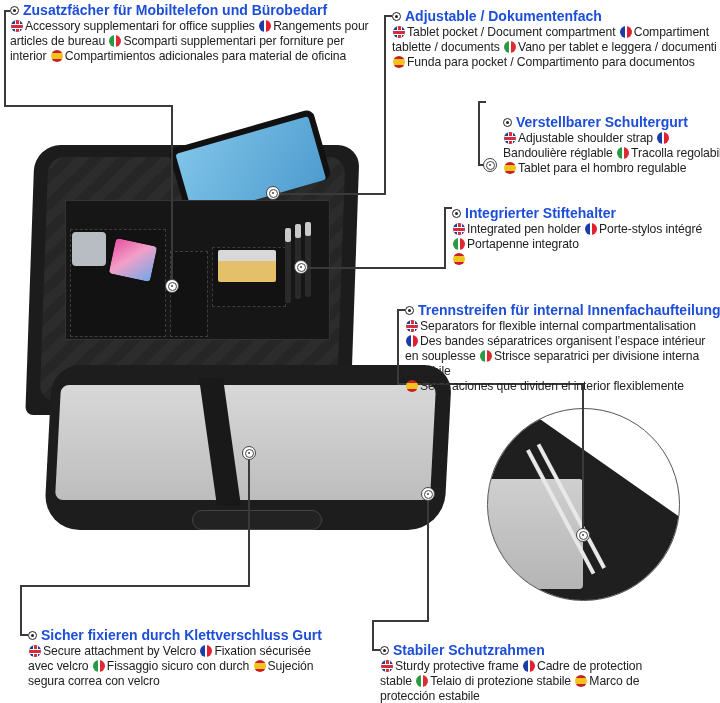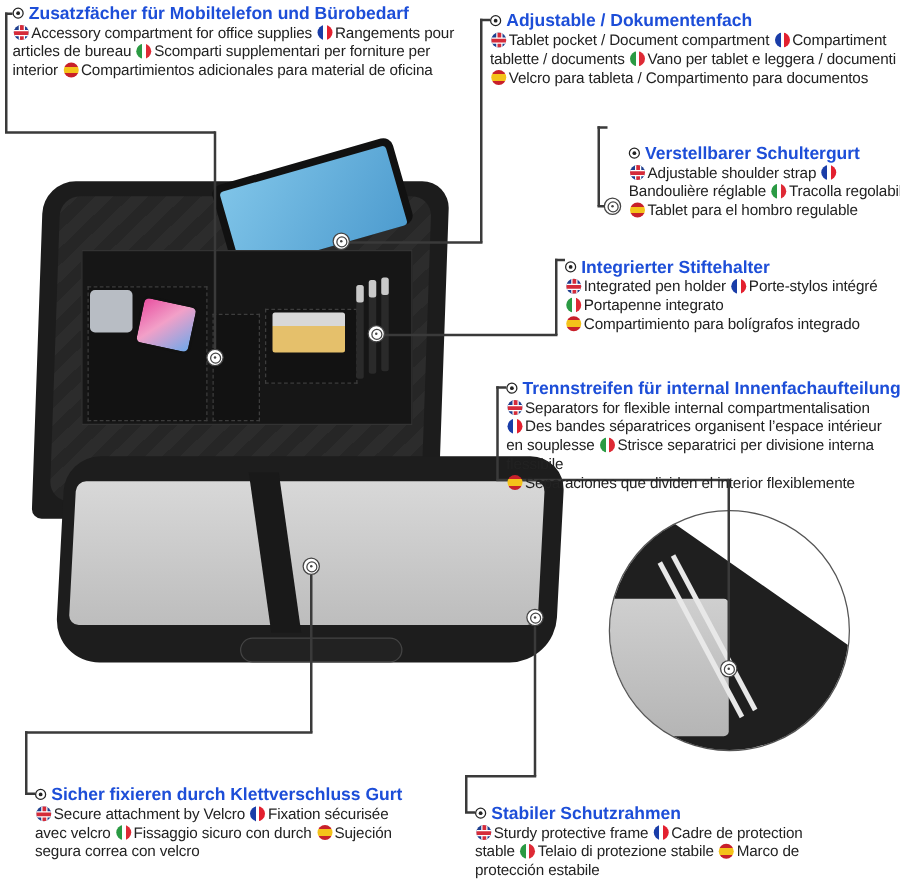--- a/index.html
+++ b/index.html
@@ -117,54 +117,54 @@
 
 <div class="target" style="left:421px;top:487px;"></div>
 <div class="line" style="left:427px;top:501px;width:2px;height:120px;"></div>
 <div class="line" style="left:372px;top:620px;width:57px;height:2px;"></div>
 <div class="line" style="left:372px;top:620px;width:2px;height:30px;"></div>
 <div class="line" style="left:372px;top:649px;width:8px;height:2px;"></div>
 
 <div class="label" style="left:10px;top:2px;width:370px;">
   <div class="title"><span class="bullet"></span><span>Zusatzfächer für Mobiltelefon und Bürobedarf</span></div>
   <div class="body">
-    <span class="flag uk"></span><span>Accessory compartment for office supplies</span>
+    <span class="flag uk"></span><span>Accessory supplementari for office supplies</span>
     <span class="flag fr"></span><span>Rangements pour articles de bureau</span>
     <span class="flag it"></span><span>Scomparti supplementari per forniture per interior</span>
     <span class="flag es"></span><span>Compartimientos adicionales para material de oficina</span>
   </div>
 </div>
 
 <div class="label" style="left:392px;top:8px;width:328px;">
   <div class="title"><span class="bullet"></span><span>Adjustable / Dokumentenfach</span></div>
   <div class="body">
     <span class="flag uk"></span><span>Tablet pocket / Document compartment</span>
     <span class="flag fr"></span><span>Compartiment tablette / documents</span>
     <span class="flag it"></span><span>Vano per tablet e leggera / documenti</span>
-    <span class="flag es"></span><span>Velcro para tableta / Compartimento para documentos</span>
+    <span class="flag es"></span><span>Funda para pocket / Compartimento para documentos</span>
   </div>
 </div>
 
 <div class="label" style="left:503px;top:94px;width:230px;margin-top:20px;">
   <div class="title"><span class="bullet"></span><span>Verstellbarer Schultergurt</span></div>
   <div class="body">
     <span class="flag uk"></span><span>Adjustable shoulder strap</span>
     <span class="flag fr"></span><span>Bandoulière réglable</span>
     <span class="flag it"></span><span>Tracolla regolabile</span>
     <span class="flag es"></span><span>Tablet para el hombro regulable</span>
   </div>
 </div>
 
 <div class="label" style="left:452px;top:205px;width:268px;">
   <div class="title"><span class="bullet"></span><span>Integrierter Stiftehalter</span></div>
   <div class="body">
     <span class="flag uk"></span><span>Integrated pen holder</span>
     <span class="flag fr"></span><span>Porte-stylos intégré</span>
     <span class="flag it"></span><span>Portapenne integrato</span><br>
-    <span class="flag es"></span><span>Compartimiento para bolígrafos integrado</span>
+    <span class="flag es"></span>
   </div>
 </div>
 
 <div class="label" style="left:405px;top:302px;width:315px;">
   <div class="title"><span class="bullet"></span><span>Trennstreifen für internal Innenfachaufteilung</span></div>
   <div class="body">
     <span class="flag uk"></span><span>Separators for flexible internal compartmentalisation</span><br>
     <span class="flag fr"></span><span>Des bandes séparatrices organisent l’espace intérieur en souplesse</span>
     <span class="flag it"></span><span>Strisce separatrici per divisione interna flessibile</span><br>
     <span class="flag es"></span><span>Separaciones que dividen el interior flexiblemente</span>

